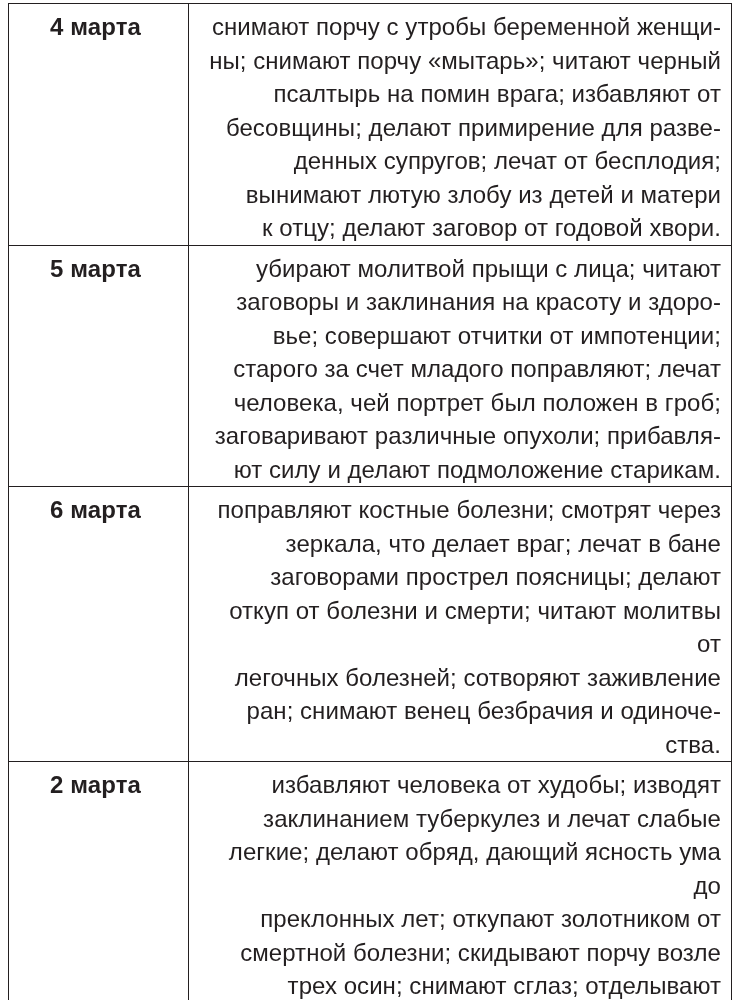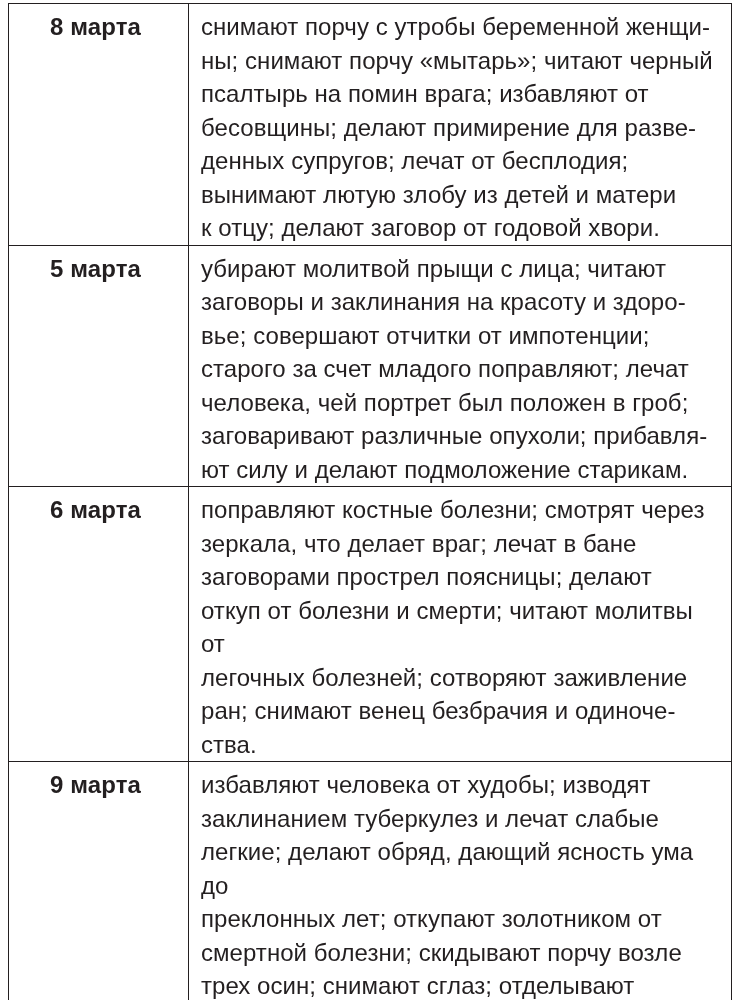--- a/index.html
+++ b/index.html
@@ -59,21 +59,21 @@
     font-weight: bold;
     line-height: 33.5px;
     letter-spacing: 0.1px;
     padding-top: 6px;
     padding-left: 41px;
     white-space: nowrap;
   }
 
   
   .body-cell {
-    text-align: left;
+    text-align: right;
   }
   .body-text {
     display: block;
     font-size: 24px;
     font-weight: normal;
     line-height: 33.5px;
     letter-spacing: 0.05px;
     padding-top: 6px;
     padding-left: 12px;
     padding-right: 10px;
@@ -94,21 +94,21 @@
 
   <table class="calendar-table">
     <colgroup>
       <col class="col-date">
       <col class="col-body">
     </colgroup>
     <tbody>
 
       <tr data-row="0">
         <td class="date-cell">
-          <span class="date-label">8 марта</span>
+          <span class="date-label">4 марта</span>
         </td>
         <td class="body-cell">
           <span class="body-text">снимают порчу с утробы беременной женщи-
 ны; снимают порчу «мытарь»; читают черный
 псалтырь на помин врага; избавляют от
 бесовщины; делают примирение для разве-
 денных супругов; лечат от бесплодия;
 вынимают лютую злобу из детей и матери
 к отцу; делают заговор от годовой хвори.</span>
         </td>
@@ -139,21 +139,21 @@
 заговорами прострел поясницы; делают
 откуп от болезни и смерти; читают молитвы от
 легочных болезней; сотворяют заживление
 ран; снимают венец безбрачия и одиноче-
 ства.</span>
         </td>
       </tr>
 
       <tr data-row="3">
         <td class="date-cell">
-          <span class="date-label">9 марта</span>
+          <span class="date-label">2 марта</span>
         </td>
         <td class="body-cell">
           <span class="body-text">избавляют человека от худобы; изводят
 заклинанием туберкулез и лечат слабые
 легкие; делают обряд, дающий ясность ума до
 преклонных лет; откупают золотником от
 смертной болезни; скидывают порчу возле
 трех осин; снимают сглаз; отделывают
 напущенную хворь; заговаривают при
 вечерней заре от задыха (астмы).</span>

